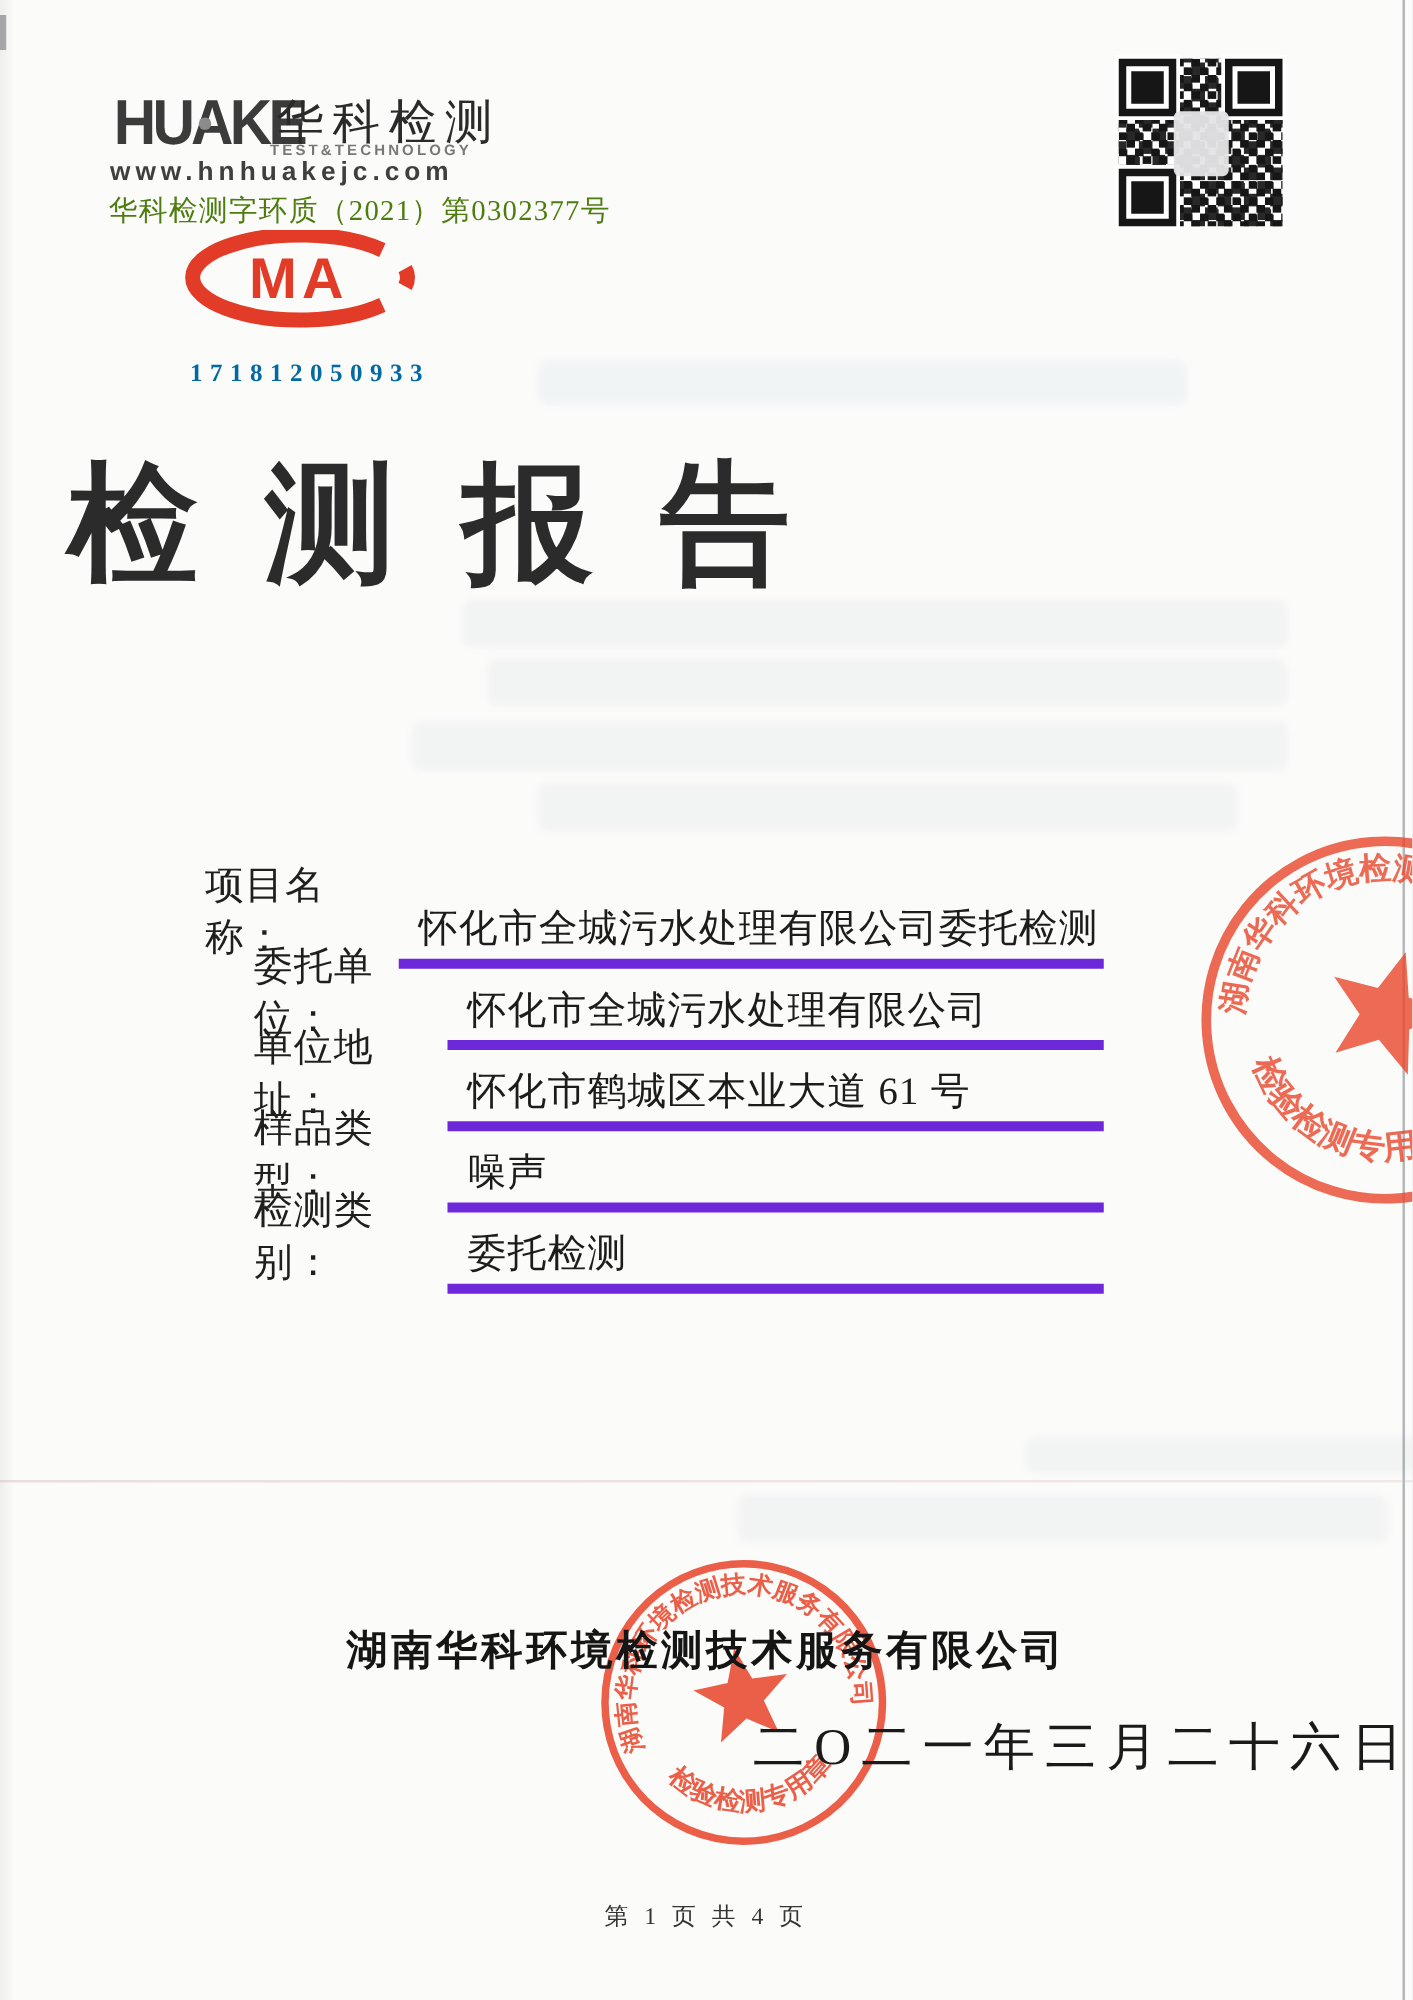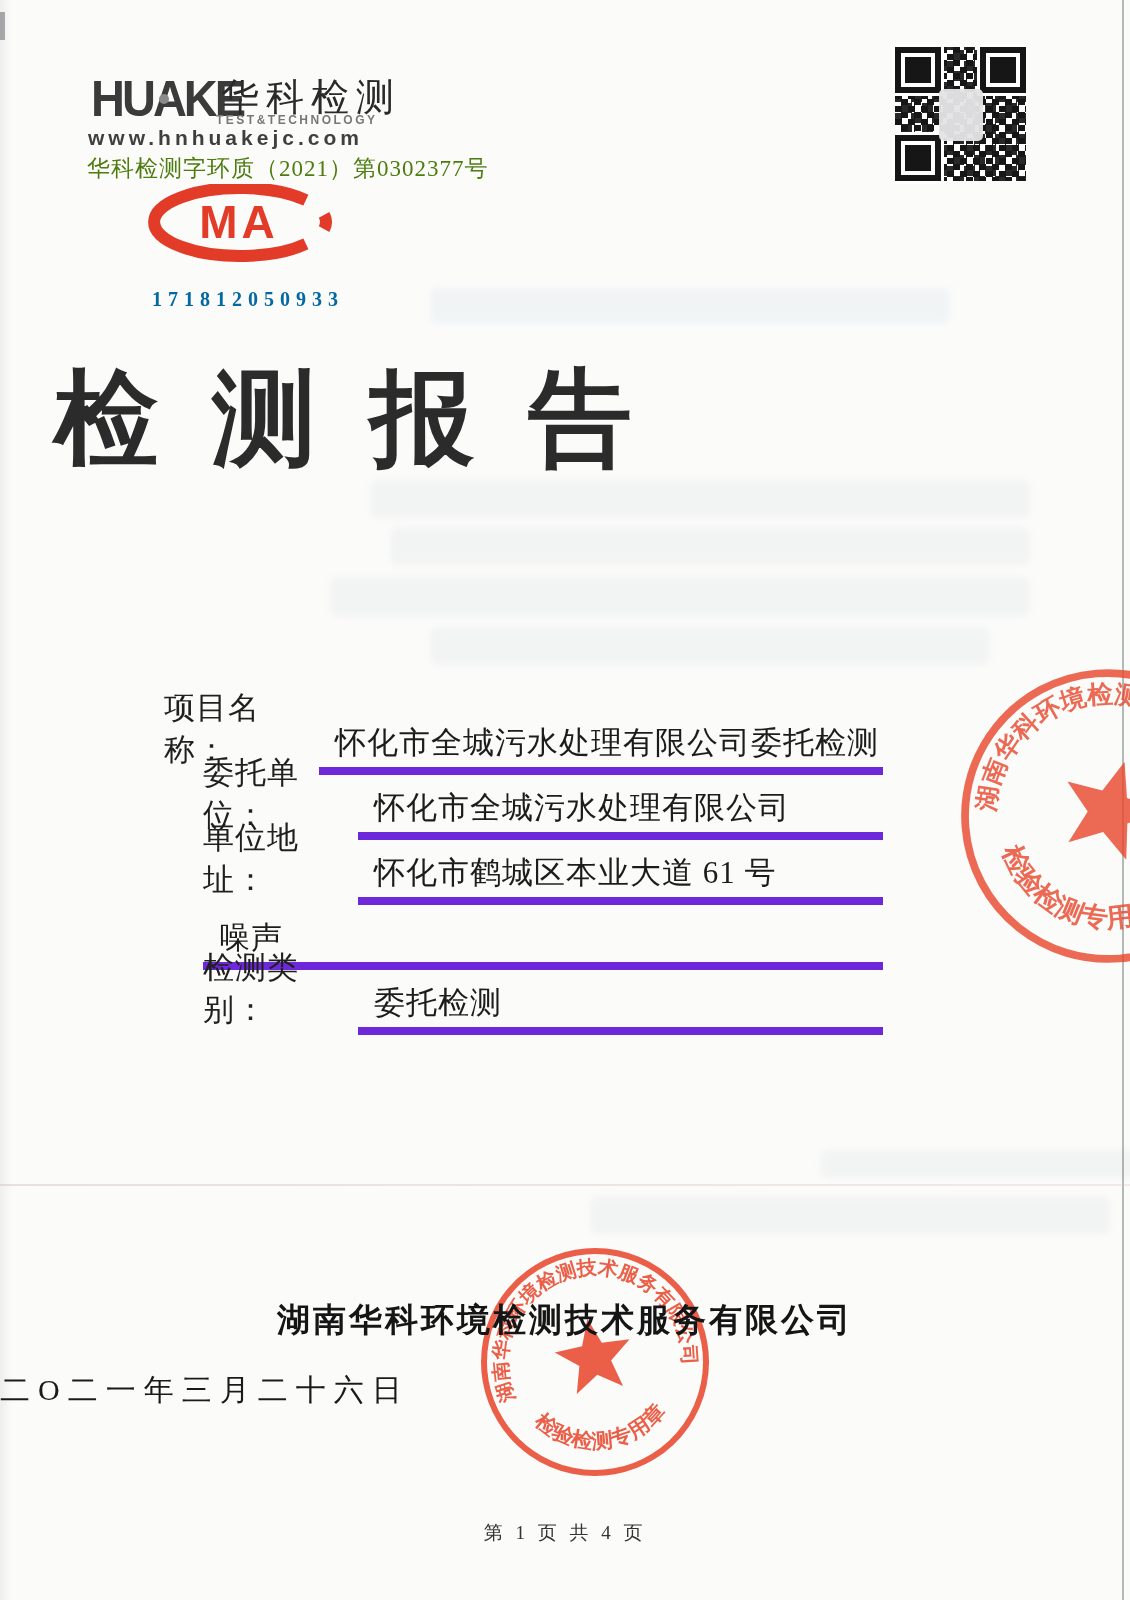--- a/index.html
+++ b/index.html
@@ -61,22 +61,22 @@
 
   
   .stamp{position:absolute;}
   .stamp svg text{font-family:"Liberation Serif","DejaVu Serif",serif;font-weight:bold;}
   .stamp-bottom{left:463px;top:1230px;width:264px;height:264px;transform:rotate(-10deg);opacity:.88;z-index:1;}
   .stamp-corner{left:938px;top:646px;width:340px;height:340px;transform:rotate(17deg);opacity:.82;z-index:1;}
 
   
   .company{position:absolute;left:0;top:1298px;width:1130px;text-align:center;
     font-size:33px;font-weight:bold;letter-spacing:3px;color:#151515;z-index:2;}
-  .sigdate{position:absolute;left:0;top:1370px;width:1130px;text-align:left;
-    font-size:30px;letter-spacing:8px;color:#1a1a1a;z-index:2;}
+  .sigdate{position:absolute;left:0;top:1370px;width:1130px;text-align:right;
+    font-size:41px;letter-spacing:8px;color:#1a1a1a;z-index:2;}
 
   .pagefooter{position:absolute;left:0;top:1520px;width:1130px;text-align:center;
     font-size:19px;letter-spacing:4px;color:#333;}
 </style>
 </head>
 <body>
 
 <div class="page">
 
   <div class="edge-left"></div>
@@ -130,20 +130,21 @@
         <span class="fvalue">怀化市全城污水处理有限公司</span>
       </span>
     </div>
     <div class="row">
       <span class="flabel">单位地址：</span>
       <span class="fline">
         <span class="fvalue">怀化市鹤城区本业大道 61 号</span>
       </span>
     </div>
     <div class="row">
+      <span class="flabel">样品类型：</span>
       <span class="fline">
         <span class="fvalue">噪声</span>
       </span>
     </div>
     <div class="row">
       <span class="flabel">检测类别：</span>
       <span class="fline">
         <span class="fvalue">委托检测</span>
       </span>
     </div>

